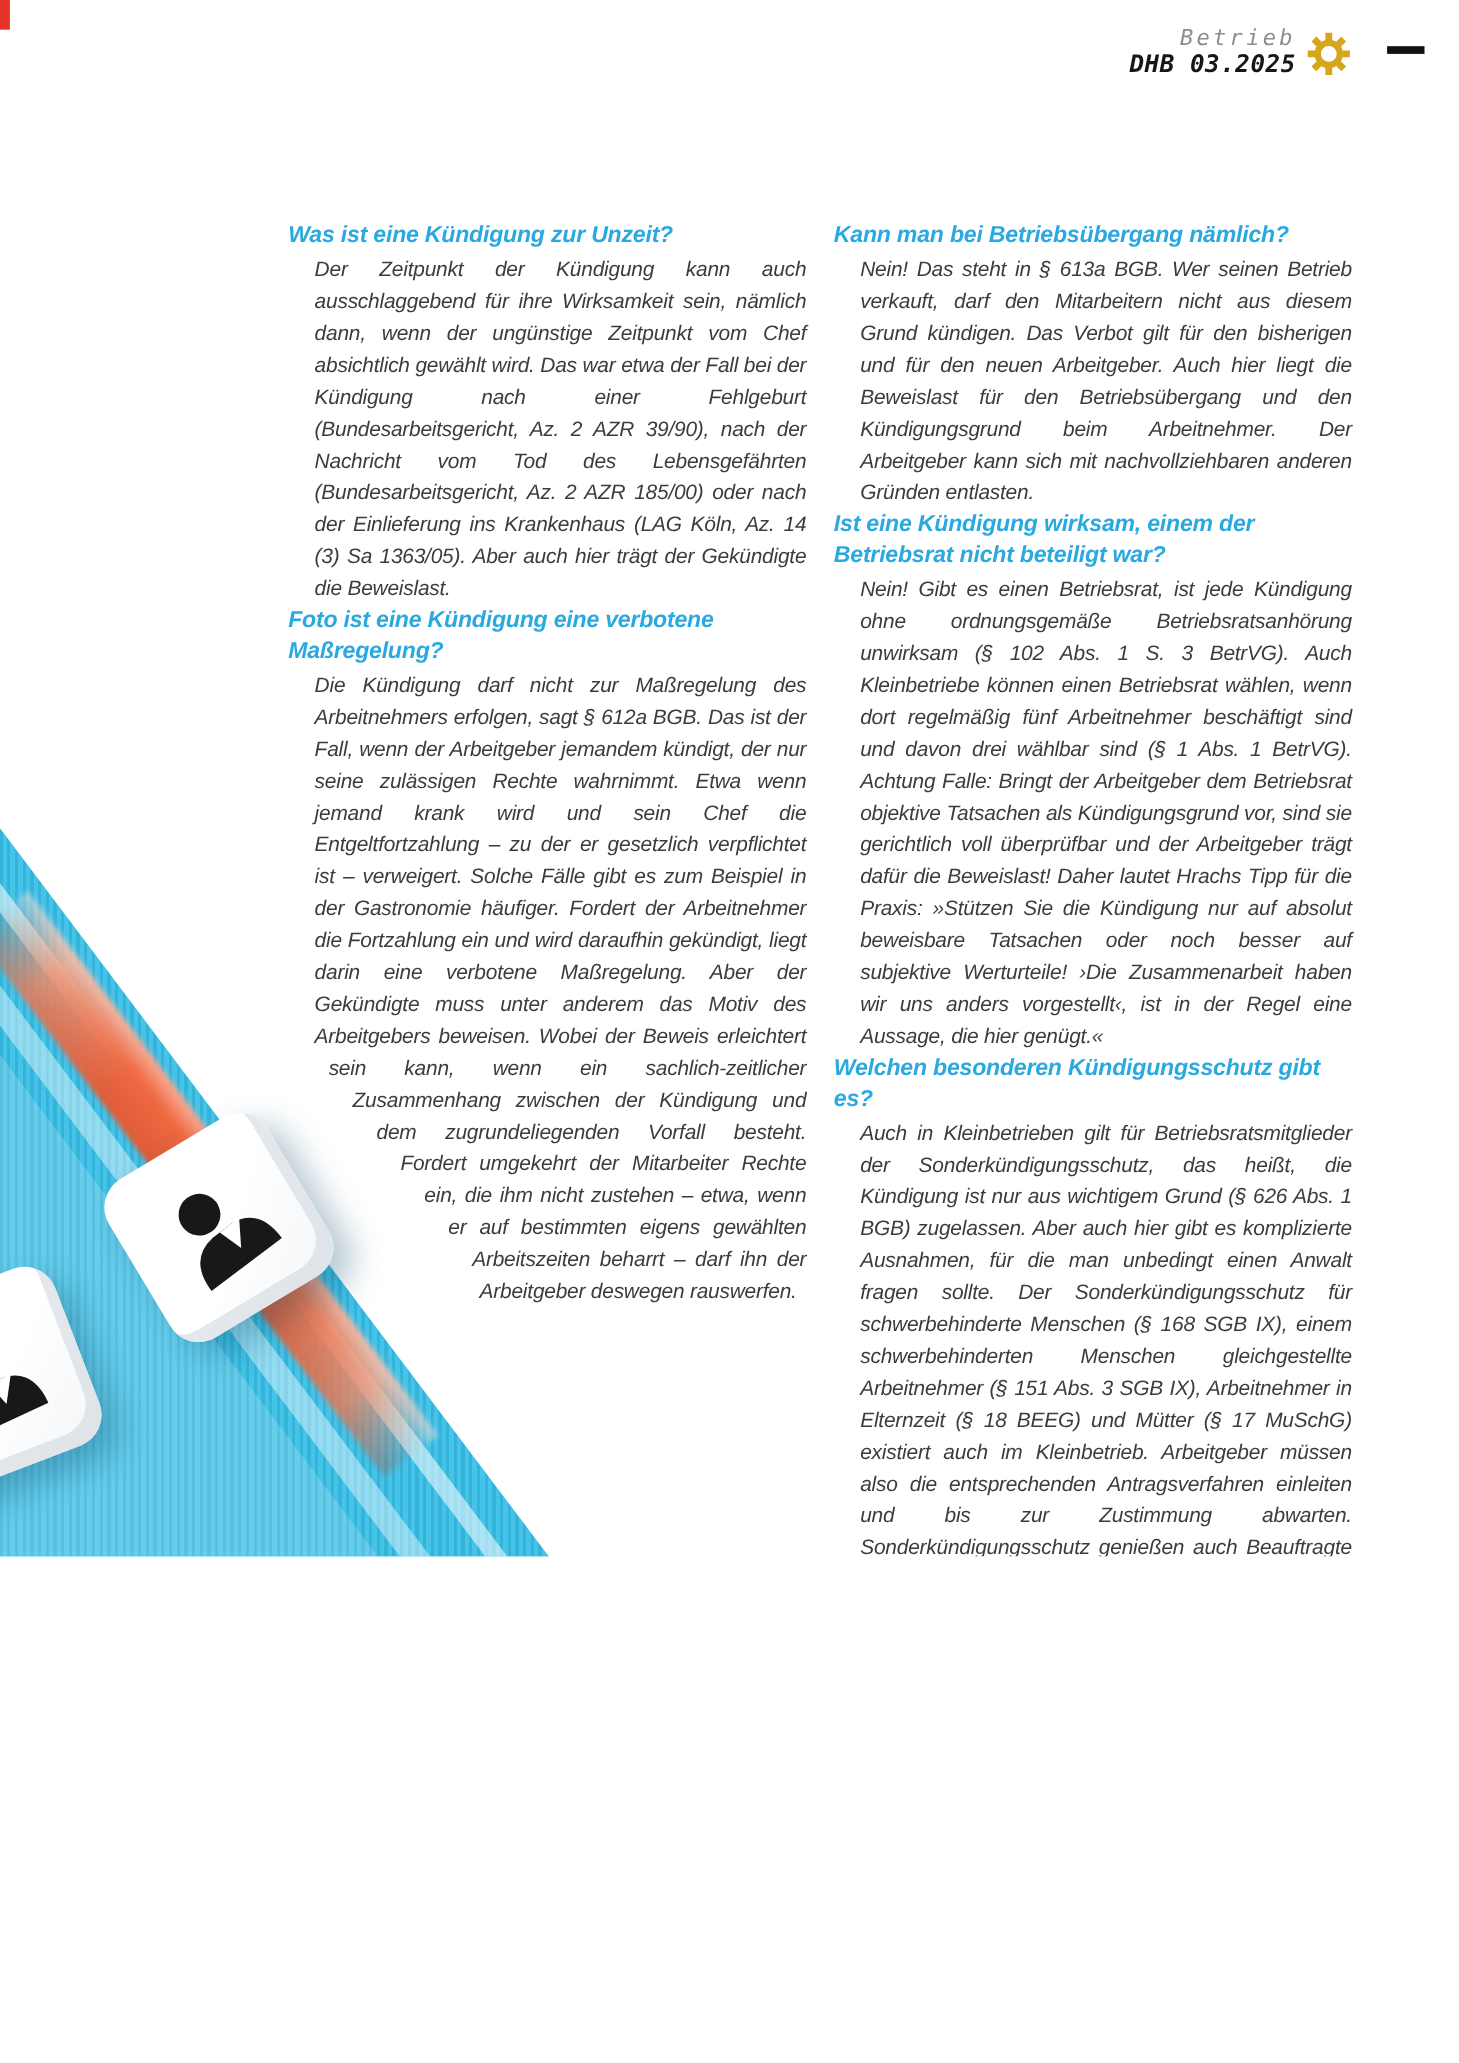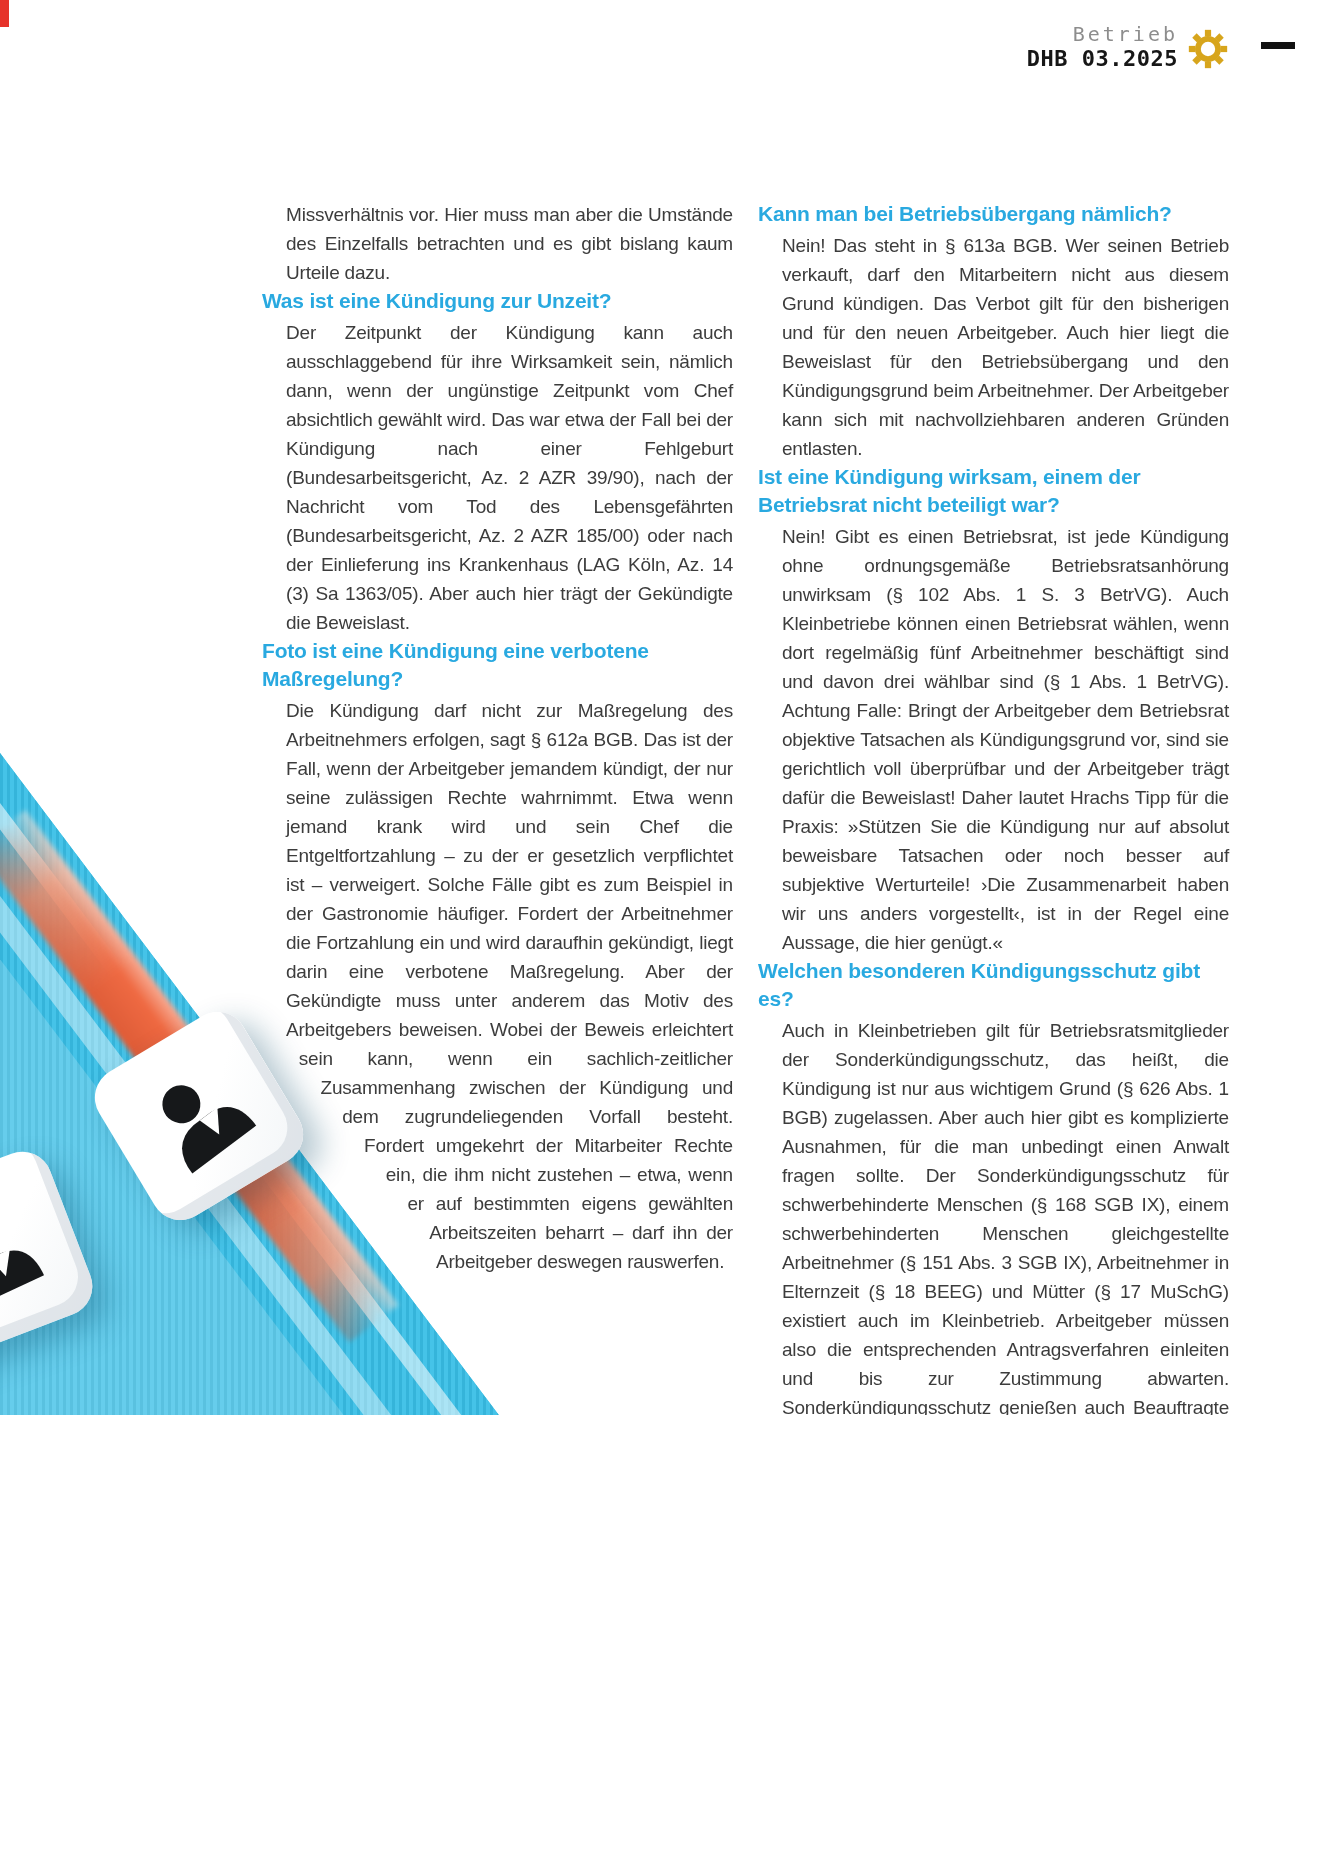--- a/index.html
+++ b/index.html
@@ -1,17 +1,17 @@
 <!DOCTYPE html>
 <html lang="de"><head>
 <meta charset="utf-8">
 <style>
   html,body{margin:0;padding:0;background:#ffffff;}
   #page{position:relative;width:1326px;height:1415px;background:#ffffff;overflow:hidden;
-        font-family:"Liberation Sans",sans-serif;color:#3c3c3c;}
+        font-family:"Liberation Sans",sans-serif;color:#3c3c3c;font-style:italic;}
 
   
   .hdr{position:absolute;top:22px;right:148px;text-align:right;}
   .hdr .kicker{font-family:"DejaVu Sans Mono",monospace;font-size:20px;letter-spacing:3px;color:#8d8d8d;line-height:24px;}
   .hdr .issue{font-family:"DejaVu Sans Mono",monospace;font-size:22px;font-weight:bold;color:#161616;line-height:26px;letter-spacing:0.5px;}
   .hdr-gear{position:absolute;top:26px;left:1185px;}
   .hdr-bar{position:absolute;top:42px;left:1261px;width:34px;height:7px;background:#111;}
   .edge-mark{position:absolute;left:0;top:0;width:9px;height:27px;background:#e6332a;}
 
   
@@ -106,23 +106,20 @@
       <circle cx="43" cy="30" r="19" fill="#16181a"></circle>
       <path d="M10 92 Q10 57 40 54 L62 54 Q90 57 90 92 Z" fill="#16181a"></path>
       <path d="M48 54 L70 54 L55 77 Z" fill="#ffffff"></path>
     </svg>
   </div>
 
   <div class="credit">Foto: © Andrii Yalanskyi/stock.adobe.com</div>
 
   <div class="col col-left">
     <div class="sect">
-      <p class="a intro">Missverhältnis vor. Hier muss man aber die Umstände des Einzelfalls betrachten und es gibt bislang kaum Urteile dazu.</p>
-    </div>
-    <div class="sect">
       <h3 class="q">Was ist eine Kündigung zur Unzeit?</h3>
       <p class="a">Der Zeitpunkt der Kündigung kann auch ausschlaggebend für ihre Wirksamkeit sein, nämlich dann, wenn der ungünstige Zeitpunkt vom Chef absichtlich gewählt wird. Das war etwa der Fall bei der Kündigung nach einer Fehlgeburt (Bundesarbeitsgericht, Az. 2 AZR 39/90), nach der Nachricht vom Tod des Lebensgefährten (Bundesarbeitsgericht, Az. 2 AZR 185/00) oder nach der Einlieferung ins Krankenhaus (LAG Köln, Az. 14 (3) Sa 1363/05). Aber auch hier trägt der Gekündigte die Beweislast.</p>
     </div>
     <div class="sect">
       <h3 class="q">Foto ist eine Kündigung eine verbotene Maßregelung?</h3>
       <p class="a"><span class="wrap-shape"></span><span>Die Kündigung darf nicht zur Maßregelung des Arbeitnehmers erfolgen, sagt § 612a BGB. Das ist der Fall, wenn der Arbeitgeber jemandem kündigt, der nur seine zulässigen Rechte wahrnimmt. Etwa wenn jemand krank wird und sein Chef die Entgeltfortzahlung – zu der er gesetzlich verpflichtet ist – verweigert. Solche Fälle gibt es zum Beispiel in der Gastronomie häufiger. Fordert der Arbeitnehmer die Fortzahlung ein und wird daraufhin gekündigt, liegt darin eine verbotene Maßregelung. Aber der Gekündigte muss unter anderem das Motiv des Arbeitgebers beweisen. Wobei der Beweis erleichtert sein kann, wenn ein sachlich-zeitlicher Zusammenhang zwischen der Kündigung und dem zugrundeliegenden Vorfall besteht. Fordert umgekehrt der Mitarbeiter Rechte ein, die ihm nicht zustehen – etwa, wenn er auf bestimmten eigens gewählten Arbeitszeiten beharrt – darf ihn der Arbeitgeber deswegen rauswerfen.</span></p>
     </div>
   </div>
 
   <div class="col col-right">

